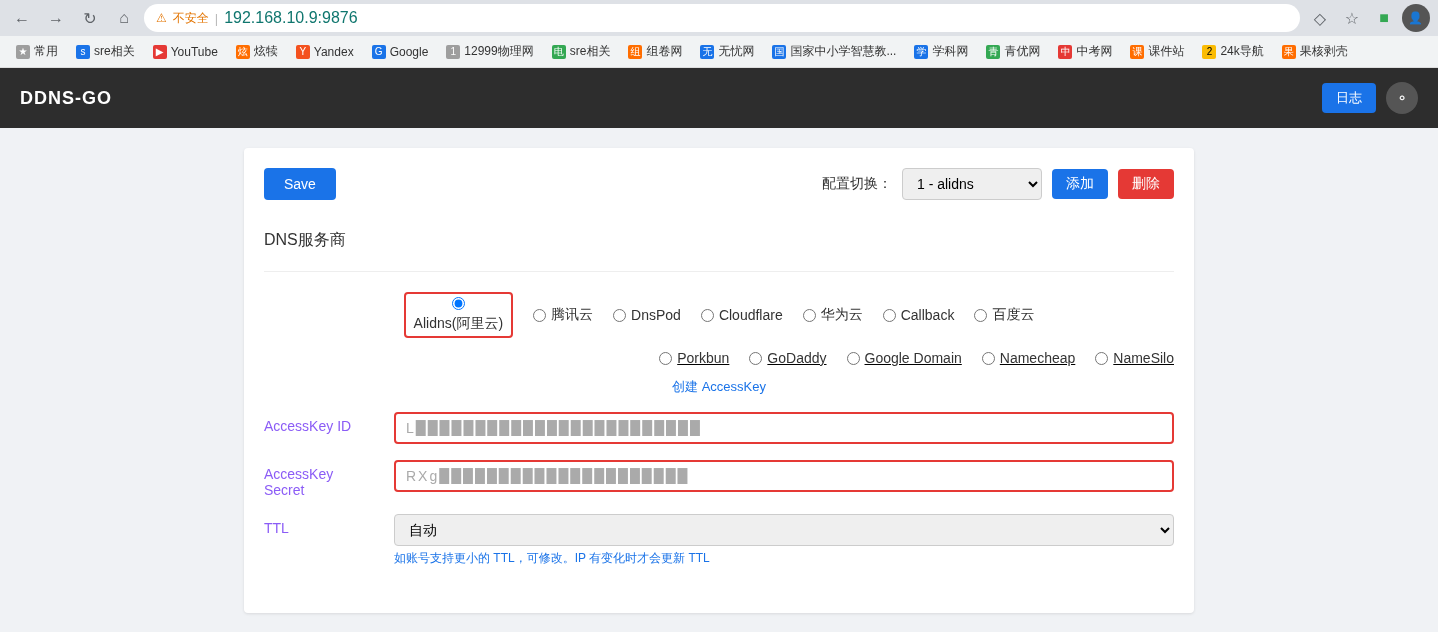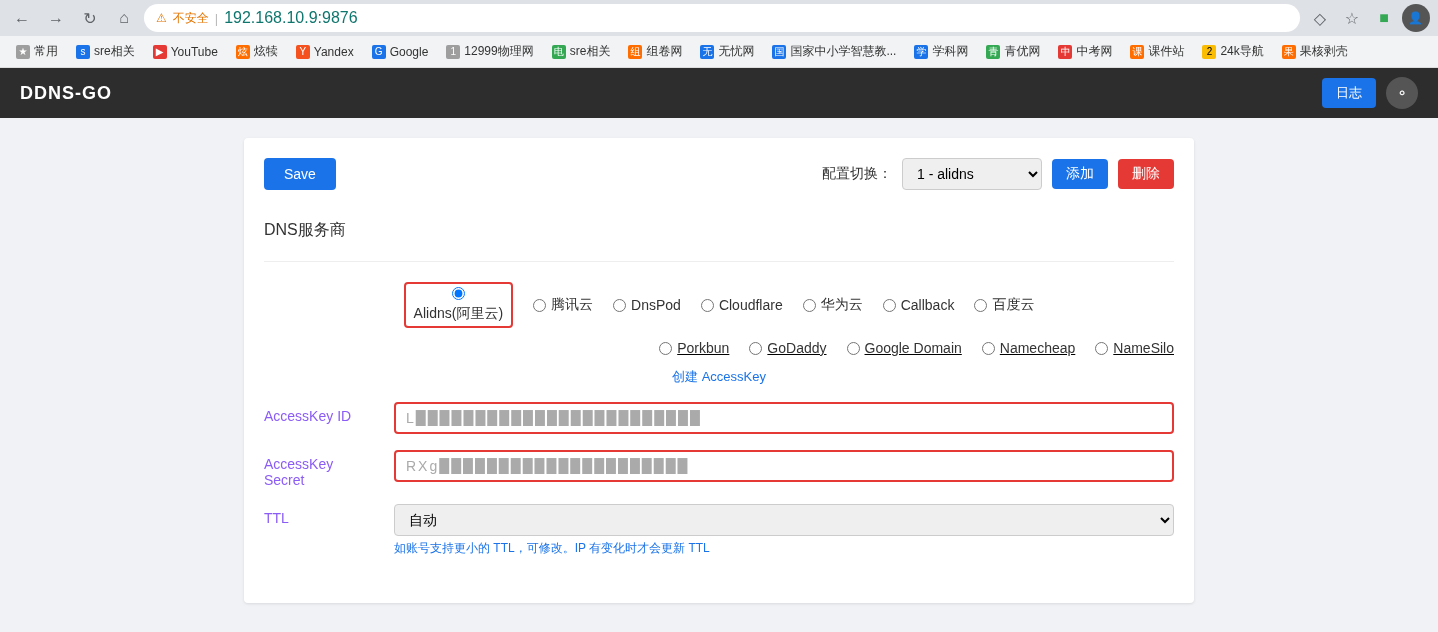--- a/index.html
+++ b/index.html
@@ -19,21 +19,21 @@
     .bookmark-item { display: flex; align-items: center; gap: 4px; padding: 2px 8px; border-radius: 4px; cursor: pointer; font-size: 12px; color: #333; white-space: nowrap; }
     .bookmark-icon { width: 14px; height: 14px; border-radius: 2px; display: inline-flex; align-items: center; justify-content: center; font-size: 10px; }
     .bm-red { background: #e53935; color: white; }
     .bm-blue { background: #1a73e8; color: white; }
     .bm-green { background: #34a853; color: white; }
     .bm-orange { background: #ff6d00; color: white; }
     .bm-yellow { background: #fbbc04; color: black; }
     .bm-gray { background: #9e9e9e; color: white; }
 
     
-    .app-header { background: #2d2d2d; color: white; height: 50px; display: flex; align-items: center; justify-content: space-between; padding: 0 20px; }
+    .app-header { background: #2d2d2d; color: white; height: 60px; display: flex; align-items: center; justify-content: space-between; padding: 0 20px; }
     .app-header-title { font-size: 18px; font-weight: 600; letter-spacing: 1px; }
     .app-header-right { display: flex; gap: 10px; align-items: center; }
     .header-btn { background: #1a73e8; color: white; border: none; border-radius: 4px; padding: 6px 14px; cursor: pointer; font-size: 13px; }
     .header-user-icon { width: 32px; height: 32px; border-radius: 50%; background: #555; display: flex; align-items: center; justify-content: center; color: white; font-size: 14px; cursor: pointer; }
 
     
     .main-content { background: #f0f2f5; min-height: 540px; padding: 20px; }
     .content-panel { background: white; border-radius: 4px; padding: 20px; max-width: 950px; margin: 0 auto; box-shadow: 0 1px 3px rgba(0,0,0,0.1); }
 
     

